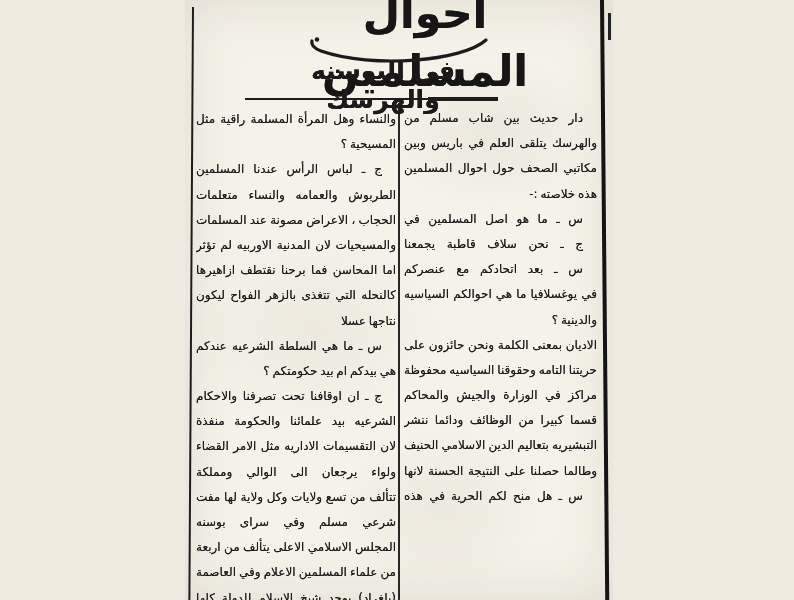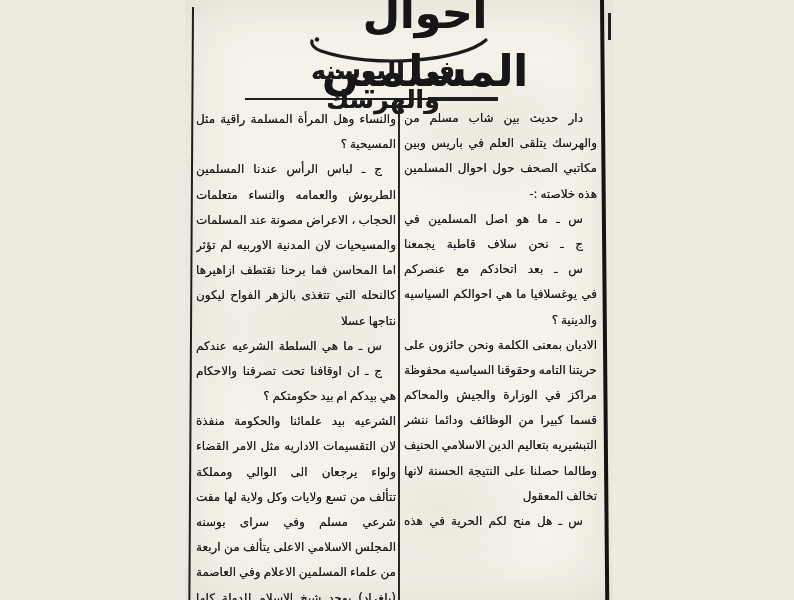--- a/index.html
+++ b/index.html
@@ -87,36 +87,35 @@
         <div class="line q">ج ـ نحن سلاف قاطبة يجمعنا والصربيين</div>
         <div class="line q">س ـ بعد اتحادكم مع عنصركم السلافي</div>
         <div class="line">في يوغسلافيا ما هي احوالكم السياسيه</div>
         <div class="line end">والدينية ؟</div>
         <div class="line">الاديان بمعنى الكلمة ونحن حائزون على</div>
         <div class="line">حريتنا التامه وحقوقنا السياسيه محفوظة ولنا</div>
         <div class="line">مراكز في الوزارة والجيش والمحاكم ونشغل</div>
         <div class="line">قسما كبيرا من الوظائف ودائما ننشر الكتب</div>
         <div class="line">التبشيريه بتعاليم الدين الاسلامي الحنيف</div>
         <div class="line">وطالما حصلنا على النتيجة الحسنة لانها لا</div>
-        <div class="line end">تخالف المعقول</div>
         <div class="line q">س ـ هل منح لكم الحرية في هذه المملكة</div>
       </div>
     <div class="col col-second">
         <div class="line">والنساء وهل المرأة المسلمة راقية مثل اختها</div>
         <div class="line end">المسيحية ؟</div>
         <div class="line q">ج ـ لباس الرأس عندنا المسلمين عموما</div>
         <div class="line">الطربوش والعمامه والنساء متعلمات تحت</div>
         <div class="line">الحجاب ، الاعراض مصونة عند المسلمات</div>
         <div class="line">والمسيحيات لان المدنية الاوربيه لم تؤثر علينا</div>
         <div class="line">اما المحاسن فما برحنا نقتطف ازاهيرها</div>
         <div class="line">كالنحله التي تتغذى بالزهر الفواح ليكون</div>
         <div class="line end">نتاجها عسلا</div>
         <div class="line q">س ـ ما هي السلطة الشرعيه عندكم هل</div>
+        <div class="line end">هي بيدكم ام بيد حكومتكم ؟</div>
         <div class="line q">ج ـ ان اوقافنا تحت تصرفنا والاحكام</div>
-        <div class="line end">هي بيدكم ام بيد حكومتكم ؟</div>
         <div class="line">الشرعيه بيد علمائنا والحكومة منفذة لاحكامهم</div>
         <div class="line">لان التقسيمات الاداريه مثل الامر القضاء</div>
         <div class="line">ولواء يرجعان الى الوالي ومملكة يوغسلافيا</div>
         <div class="line">تتألف من تسع ولايات وكل ولاية لها مفت</div>
         <div class="line">شرعي مسلم وفي سراى بوسنه واسكوب</div>
         <div class="line">المجلس الاسلامي الاعلى يتألف من اربعة</div>
         <div class="line">من علماء المسلمين الاعلام وفي العاصمة</div>
         <div class="line">(بلغراد) يوجد شيخ الاسلام للدولة كلها</div>
       </div>
 

